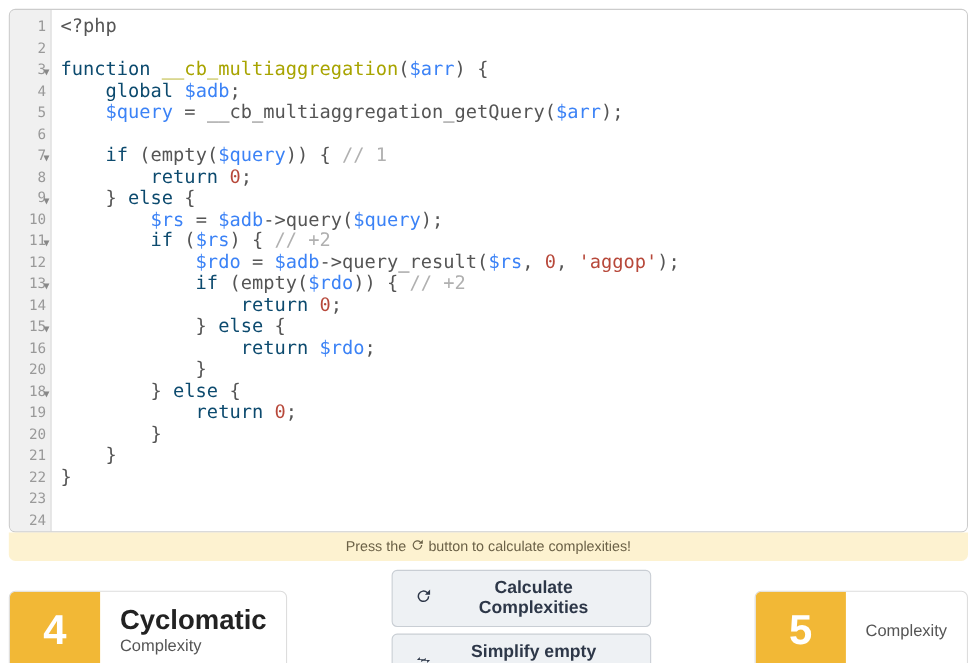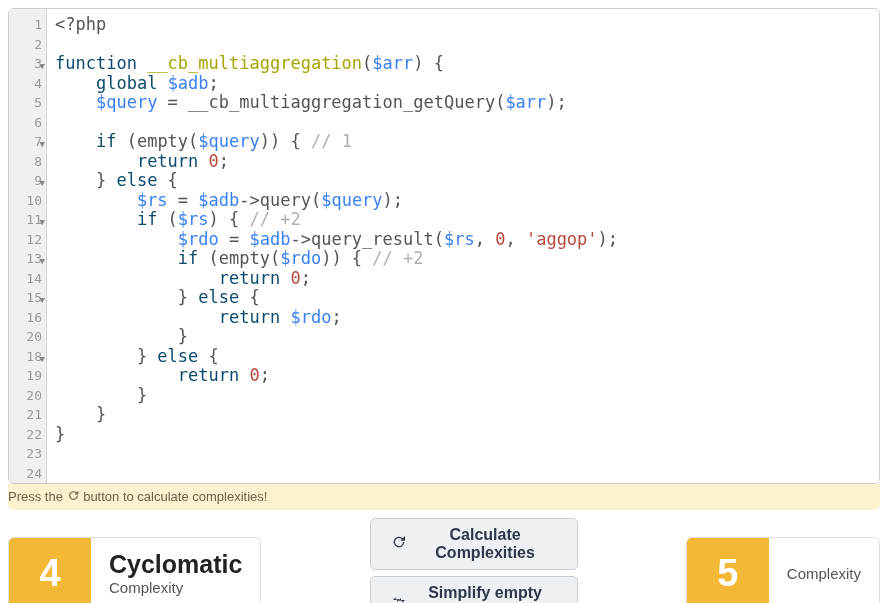--- a/index.html
+++ b/index.html
@@ -9,30 +9,30 @@
 .gutter .gline { position: relative; height: 19.5px; }
 .gutter .fold { position: absolute; right: -3px; top: 3px; font-size: 9px; color: #888; }
 .code { flex: 1; padding: 6px 8px; font-family: "SFMono-Regular", Consolas, Menlo, monospace; font-size: 17px; line-height: 19.5px; white-space: pre; color: #333; background: #fff; }
 .k { color: #0c4a6e; } 
 .fn { color: #a8a400; }
 .v { color: #3b82f6; } 
 .n { color: #b7483a; } 
 .s { color: #b7483a; } 
 .c { color: #b0b0b0; } 
 .p { color: #555; }
-.hint { background: #fdf2d0; color: #6b6147; font-size: 13px; text-align: left; padding: 5px 0; margin: 0 8px; border-radius: 0 0 6px 6px; position: relative; top: -8px; }
+.hint { background: #fdf2d0; color: #6b6147; font-size: 13px; text-align: center; padding: 5px 0; margin: 0 8px; border-radius: 0 0 6px 6px; position: relative; top: -8px; }
 .hint .icon { display: inline-block; vertical-align: -1px; }
 .bottom { display: flex; align-items: center; justify-content: space-between; padding: 0 8px 8px; gap: 10px; }
 .card { display: flex; align-items: center; border: 1px solid #ddd; border-radius: 6px; overflow: hidden; background: #fff; }
 .score { background: #f2b836; color: #fff; font-weight: 700; font-size: 38px; width: 82px; height: 70px; display: flex; align-items: center; justify-content: center; }
 .card .label { padding: 0 18px; }
 .card .label .t1 { font-weight: 700; font-size: 25px; color: #222; }
 .card .label .t2 { font-size: 15px; color: #555; }
 .buttons { display: flex; flex-direction: column; gap: 6px; flex: 0 0 auto; }
-.btn { background: #eef1f4; border: 1px solid #c9ced4; border-radius: 5px; padding: 7px 20px; font-size: 16px; font-weight: 600; color: #2d3748; display: flex; align-items: center; justify-content: center; gap: 7px; cursor: pointer; width: 208px; }
+.btn { background: #eef1f4; border: 1px solid #c9ced4; border-radius: 5px; padding: 7px 20px; font-size: 16px; font-weight: 600; color: #2d3748; display: flex; align-items: center; justify-content: center; gap: 7px; cursor: pointer; width: 236px; }
 .btn svg { width: 16px; height: 16px; }
 </style>
 </head>
 <body>
 
 <div class="editor">
   <div class="gutter" id="gutter">
       <div class="gline">1</div>
       <div class="gline">2</div>
       <div class="gline">3<span class="fold">▼</span></div>

